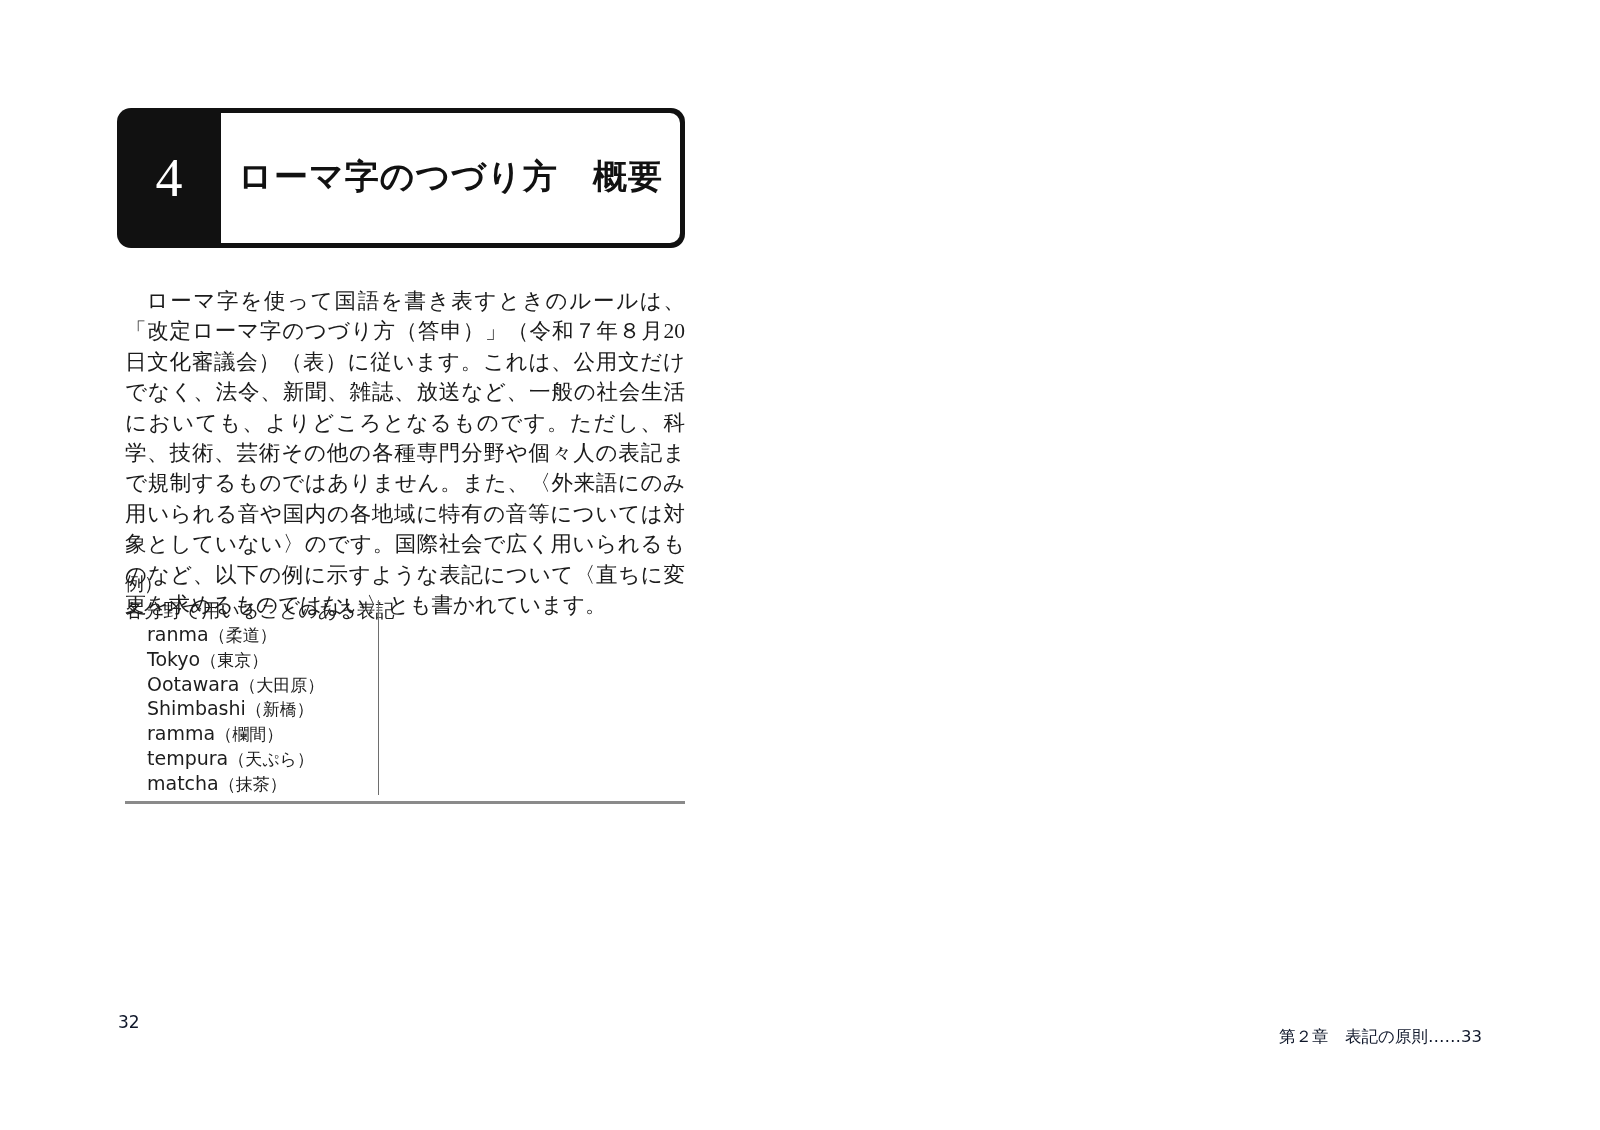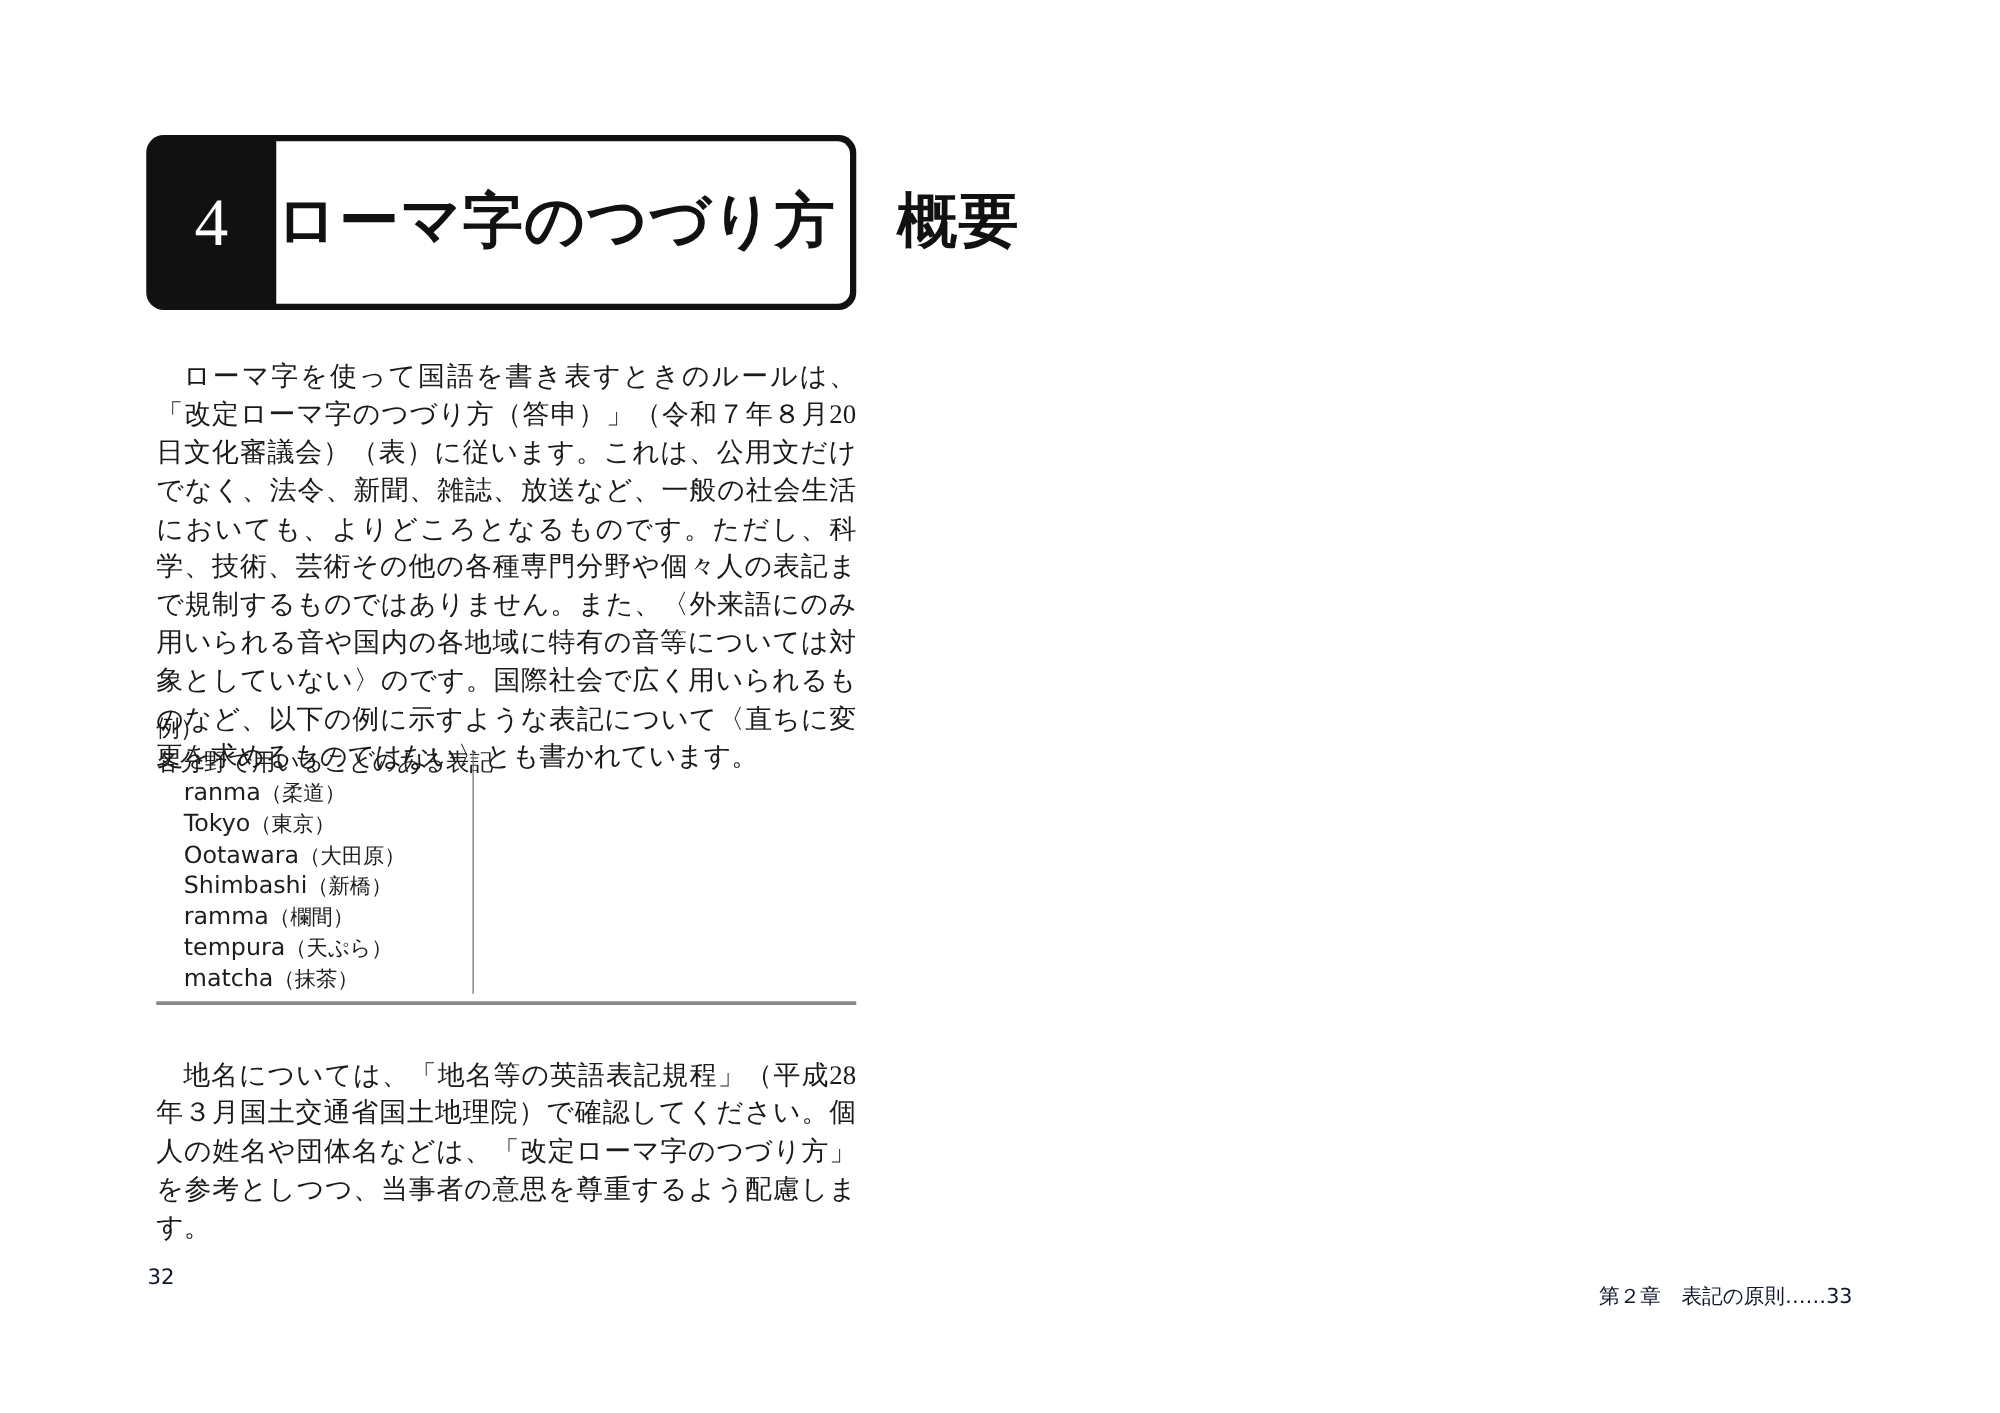--- a/index.html
+++ b/index.html
@@ -51,21 +51,21 @@
     border-radius: 0 10px 10px 0;
     box-sizing: border-box;
   }
   .chapter-title {
     position: absolute;
     left: 0; right: 0; top: 50%;
     transform: translateY(-52%);
     text-align: center;
     font-family: "DejaVu Sans", "Liberation Sans", sans-serif;
     font-weight: bold;
-    font-size: 48px;
+    font-size: 34px;
     letter-spacing: 1px;
     color: #111111;
     white-space: pre;
   }
 
   
   .body-col {
     position: absolute;
     left: 125px;
     width: 560px;
@@ -163,21 +163,20 @@
         </div>
         <div class="ex-rule"></div>
       </div>
     </div>
 
     <div class="subhead subhead-place">
       <span class="rule"></span>
     </div>
 
     <div class="body-col para-place">
-      <div class="para-indent">地名については、「地名等の英語表記規程」（平成28年３月国土交通省国土地理院）で確認してください。個人の姓名や団体名などは、「改定ローマ字のつづり方」を参考としつつ、当事者の意思を尊重するよう配慮します。</div>
     </div>
 
     <div class="folio folio-left">32</div>
   </div>
 
   <div class="page-right">
 
     <div class="folio folio-right">第２章　表記の原則……33</div>
   </div>
 

